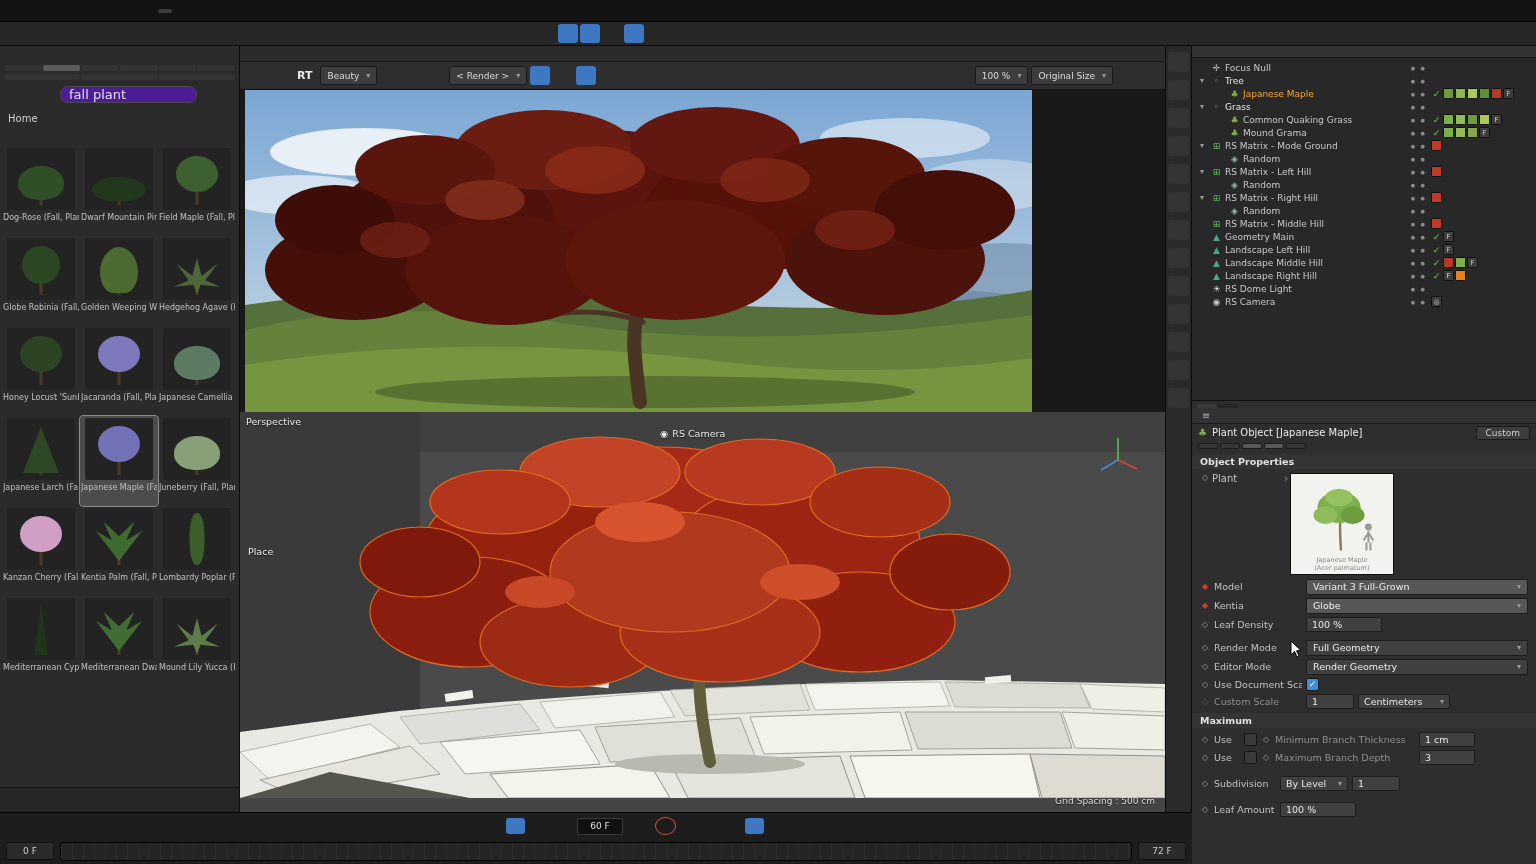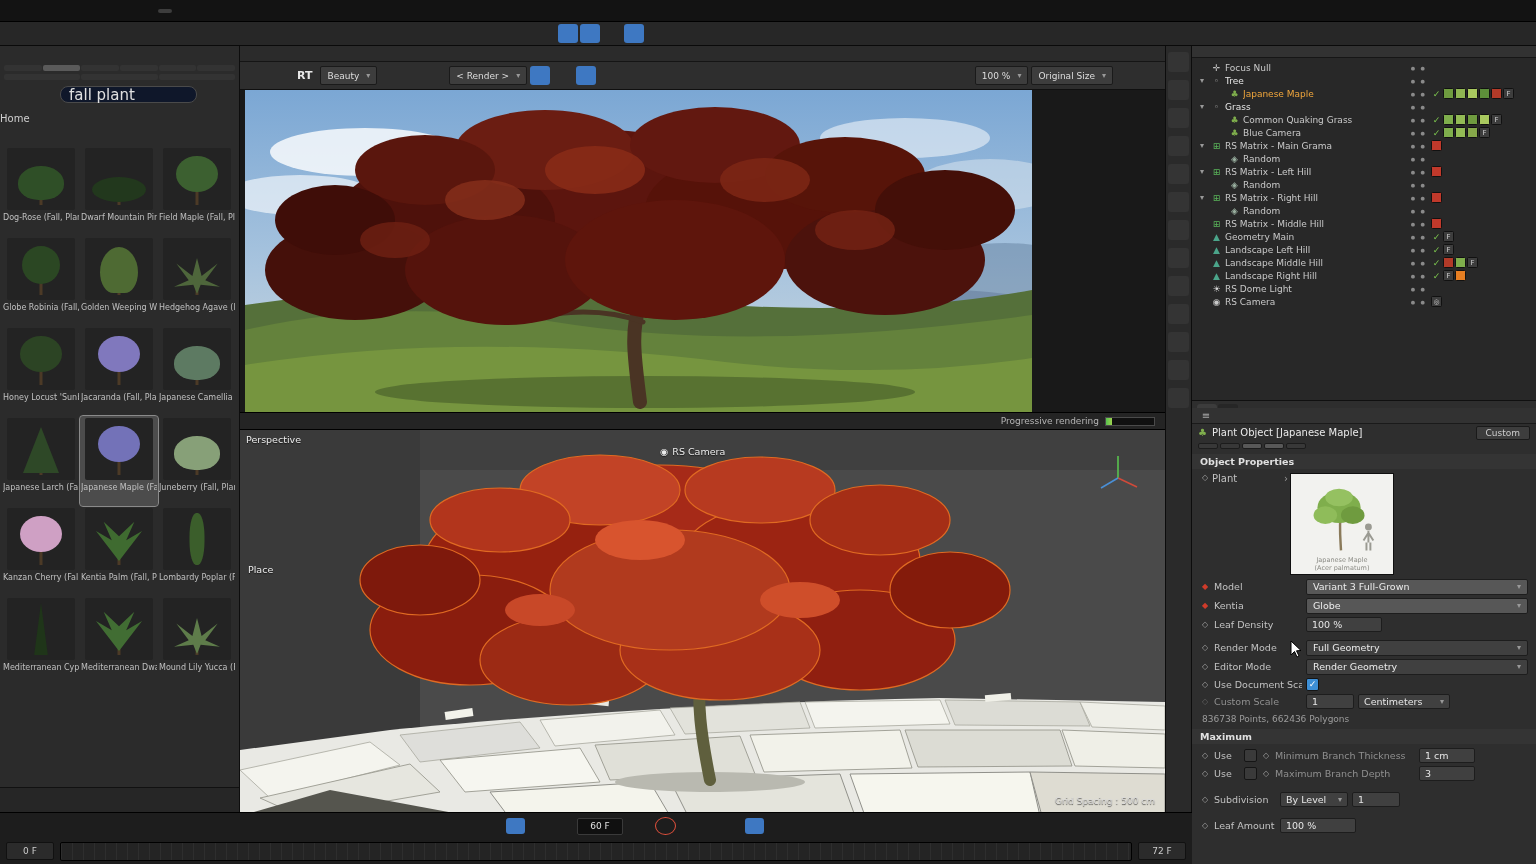--- a/index.html
+++ b/index.html
@@ -18,22 +18,22 @@
   .tico.red{color:#e0503c;border:1px solid #e0503c;border-radius:50%;width:14px;height:14px;font-size:9px;font-weight:bold}
   .gap330{width:330px;flex:none}.gap300{width:300px;flex:none}.fsp{flex:1}
   
   .left-panel{position:absolute;left:0;top:46px;width:240px;height:766px;background:#2b2b2b;border-right:1px solid #0d0d0d;box-sizing:border-box}
   .lp-menu{height:16px;display:flex;align-items:center;gap:9px;padding:0 6px;font-size:9.5px;color:#c2c2c2}
   .sico{width:16px;height:13px;display:flex;align-items:center;justify-content:center;color:#a8a8a8;font-size:10px;flex:none}
   .lp-tabs{display:flex;margin:3px 4px 0;gap:1px}
   .lp-tab{flex:1;text-align:center;padding:3px 0;background:#333;border-radius:2px;color:#b5b5b5;font-size:9px;white-space:nowrap}
   .lp-tab.active{background:#5a5a5a;color:#fff}
   .lp-search{display:flex;align-items:center;margin:6px 5px 0;gap:3px}
-  .lp-field{flex:1;height:15px;background:#0f172a;border:1px solid #4a4a4a;border-radius:8px;display:flex;align-items:center;padding:0 8px;color:#e0e0e0;font-size:15px}
-  .lp-crumb{padding:10px 0 0;color:#cfcfcf;font-size:10px}
+  .lp-field{flex:1;height:15px;background:#4c1d95;border:1px solid #4a4a4a;border-radius:8px;display:flex;align-items:center;padding:0 8px;color:#e0e0e0;font-size:13px}
+  .lp-crumb{padding:10px 8px 0;color:#cfcfcf;font-size:10px}
   .lp-grid{position:absolute;top:100px;left:2px;right:0;height:632px;display:grid;grid-template-columns:repeat(3,78px);grid-auto-rows:90px;overflow:hidden}
   .plant-card{display:flex;flex-direction:column;align-items:center;padding-top:2px;border-radius:3px;box-sizing:border-box}
   .plant-card.selected{background:#4c4c4c;outline:1px solid #8a8a8a}
   .thumb{position:relative;width:68px;height:62px;background:#232323;border-radius:2px;overflow:hidden;flex:none}
   .stem{position:absolute;bottom:5px;left:50%;width:3px;height:22px;background:#4c3a26;transform:translateX(-50%)}
   .foliage{position:absolute;left:50%;transform:translateX(-50%)}
   .p-bush .foliage{width:46px;height:34px;border-radius:50% 50% 45% 45%;bottom:10px}
   .p-bushwide .foliage{width:54px;height:25px;border-radius:50%;bottom:8px}
   .p-tree .foliage{width:42px;height:36px;border-radius:50%;bottom:18px}
   .p-ball .foliage{width:38px;height:38px;border-radius:50%;bottom:16px}
@@ -493,26 +493,20 @@
         <ellipse cx="260" cy="180" rx="100" ry="55" fill="#55130c"></ellipse>
         <ellipse cx="430" cy="170" rx="110" ry="60" fill="#5e150c"></ellipse>
         <ellipse cx="350" cy="80" rx="50" ry="24" fill="#8a2c18" opacity="0.85"></ellipse>
         <ellipse cx="520" cy="90" rx="45" ry="22" fill="#7e2715" opacity="0.85"></ellipse>
         <ellipse cx="240" cy="110" rx="40" ry="20" fill="#87301b" opacity="0.8"></ellipse>
         <ellipse cx="610" cy="140" rx="40" ry="20" fill="#762314" opacity="0.8"></ellipse>
         <ellipse cx="150" cy="150" rx="35" ry="18" fill="#6f2013" opacity="0.8"></ellipse>
       </svg>
     </div>
 
-    <div class="progress-row">
-      <span class="progress-label">Progressive rendering</span>
-      <span class="progress-bar">
-          <span class="progress-fill"></span>
-        </span>
-    </div>
 
     <div class="persp-area">
       <svg class="persp-svg" viewBox="0 0 925 386" preserveAspectRatio="none">
         <rect width="925" height="386" fill="#4a4a4a"></rect>
         <rect width="180" height="386" fill="#3a3a3a"></rect>
         <rect x="180" width="745" height="40" fill="#404040"></rect>
         <path d="M0,320 L150,300 C300,285 500,272 700,268 L925,272 L925,386 L0,386 Z" fill="#e9e9e4"></path>
         <path d="M0,340 L130,312 L160,335 L30,368 Z" fill="#f4f4ee" stroke="#a8a89e" stroke-width="0.8"></path>
         <path d="M160,305 L280,292 L300,318 L180,332 Z" fill="#dededa" stroke="#a8a89e" stroke-width="0.8"></path>
         <path d="M300,290 L420,280 L435,305 L315,316 Z" fill="#f2f2ec" stroke="#a8a89e" stroke-width="0.8"></path>
@@ -663,34 +657,34 @@
             <span class="chip chip-color" style="background: rgb(127, 174, 76);"></span>
             <span class="chip chip-color" style="background: rgb(147, 187, 85);"></span>
             <span class="chip chip-color" style="background: rgb(111, 155, 63);"></span>
             <span class="chip chip-color" style="background: rgb(169, 201, 95);"></span>
             <span class="chip chip-letter">F</span>
           </span>
         </div>
         <div class="obj-row d1">
           <span class="caret"></span>
           <span class="obj-ico" style="color: rgb(127, 174, 76);">♣</span>
-          <span class="obj-label">Blue Camera</span>
+          <span class="obj-label">Mound Grama</span>
           <span class="row-dots"></span>
           <span class="row-chips">
             <span class="chip chip-check">✓</span>
             <span class="chip chip-color" style="background: rgb(127, 174, 76);"></span>
             <span class="chip chip-color" style="background: rgb(147, 187, 85);"></span>
             <span class="chip chip-color" style="background: rgb(134, 168, 74);"></span>
             <span class="chip chip-letter">F</span>
           </span>
         </div>
         <div class="obj-row">
           <span class="caret">▾</span>
           <span class="obj-ico" style="color: rgb(88, 178, 88);">⊞</span>
-          <span class="obj-label">RS Matrix - Main Grama</span>
+          <span class="obj-label">RS Matrix - Mode Ground</span>
           <span class="row-dots"></span>
           <span class="row-chips">
             <span class="chip chip-color" style="background: rgb(192, 57, 43);"></span>
           </span>
         </div>
         <div class="obj-row d1">
           <span class="caret"></span>
           <span class="obj-ico" style="color: rgb(154, 176, 160);">◈</span>
           <span class="obj-label">Random</span>
           <span class="row-dots"></span>
@@ -902,21 +896,20 @@
       </div>
       <div class="attr-row">
         <span class="dia" style="color:#5f5f5f">◇</span>
         <span class="attr-label dim">Custom Scale</span>
         <span class="attr-field sm dim">1</span>
         <span class="attr-field dim" style="width:80px;justify-content:space-between">
             <span>Centimeters</span>
             <span class="dd">▾</span>
           </span>
       </div>
-      <div class="stats">836738 Points, 662436 Polygons</div>
       <div class="sec-head">Maximum</div>
       <div class="attr-row">
         <span class="dia">◇</span>
         <span class="attr-label" style="width:26px">Use</span>
         <span class="cb"></span>
         <span class="dia">◇</span>
         <span class="attr-label dim" style="width:140px">Minimum Branch Thickness</span>
         <span class="attr-field sm dim" style="width:44px">1 cm</span>
       </div>
       <div class="attr-row">

